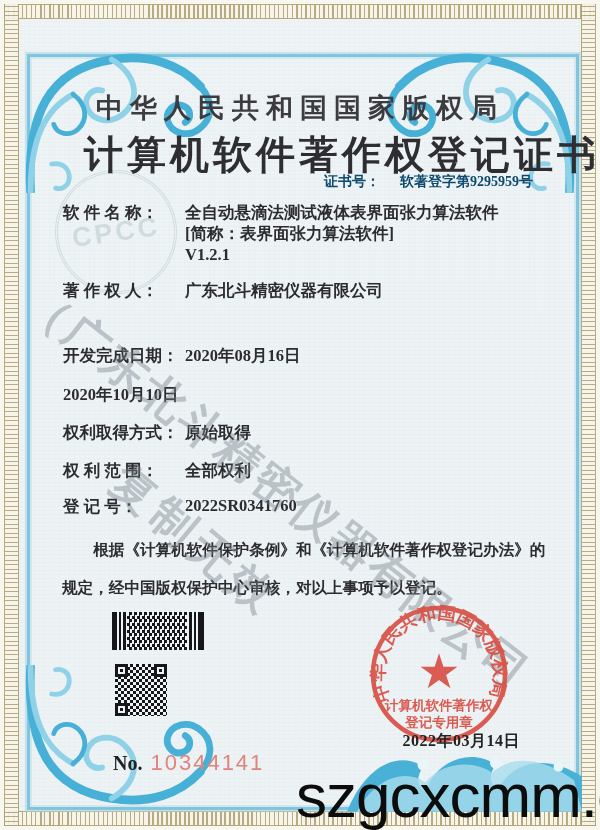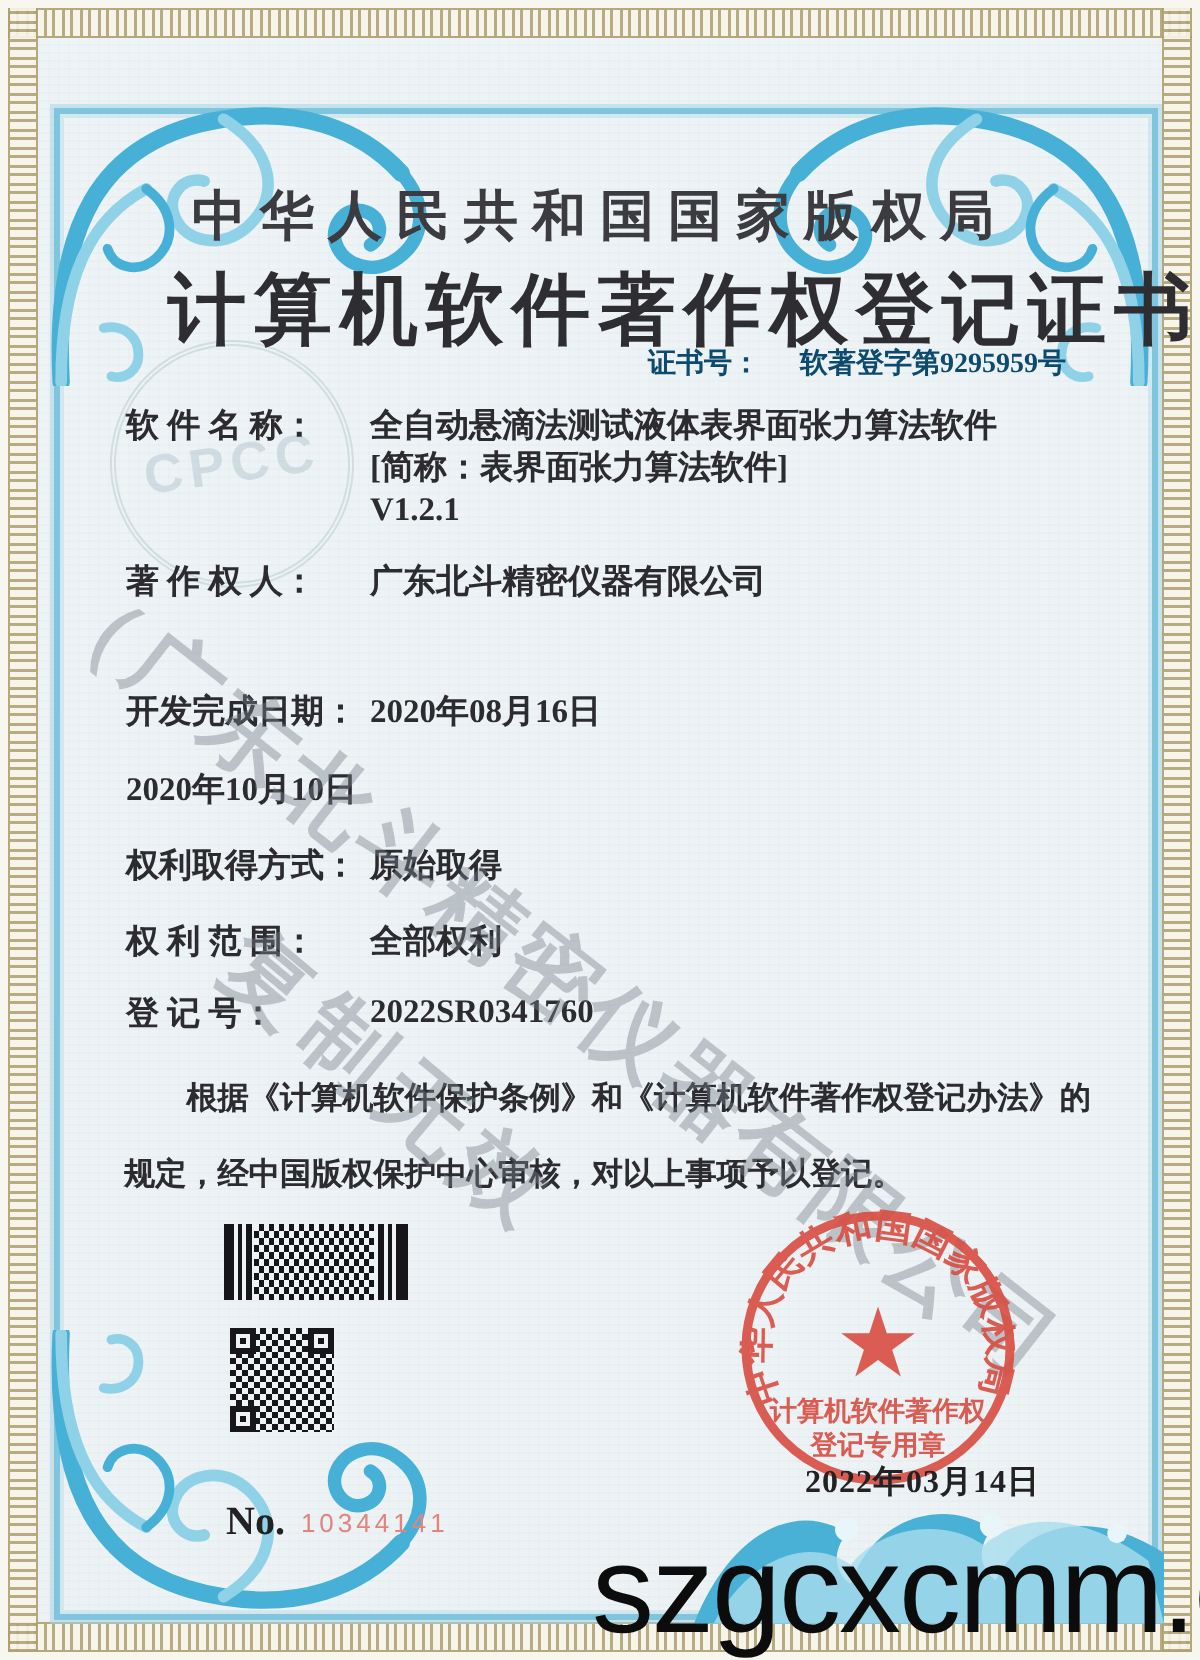--- a/index.html
+++ b/index.html
@@ -71,21 +71,21 @@
     background:linear-gradient(90deg,#eef3f5 0 1px,#15151a 1px 4px,#eef3f5 4px 6px,#15151a 6px 8px,#eef3f5 8px 10px,#15151a 10px 16px);}
   .qr{position:absolute;left:115px;top:664px;width:52px;height:52px;z-index:4;
     background:repeating-conic-gradient(#16161b 0% 25%,#eef3f5 0% 50%);background-size:6px 6px;}
   .qr .finder{position:absolute;width:13px;height:13px;border:3px solid #16161b;background:#eef3f5;box-sizing:border-box;}
   .qr .finder::after{content:"";position:absolute;left:2px;top:2px;width:3px;height:3px;background:#16161b;}
   .qr .f1{left:0;top:0}.qr .f2{right:0;top:0}.qr .f3{left:0;bottom:0}
   
   .serial{position:absolute;left:113px;top:750px;z-index:4;display:flex;align-items:center;gap:8px;}
   .serial .pfx{font-size:20px;color:#222;font-weight:bold;}
   .serial .num{font-family:"Liberation Sans","DejaVu Sans",sans-serif;
-    font-size:13px;color:#e2837c;letter-spacing:2px;}
+    font-size:22px;color:#e2837c;letter-spacing:2px;}
   
   .seal{position:absolute;left:364px;top:599px;width:150px;height:150px;z-index:6;opacity:.9;}
   .seal-date{position:absolute;left:360px;top:731px;width:160px;text-align:right;z-index:7;
     font-size:16px;font-weight:bold;color:#222;letter-spacing:.5px;}
   
   .url-overlay{position:absolute;left:296px;top:760px;z-index:9;
     font-family:"Liberation Sans","DejaVu Sans",sans-serif;
     font-size:62px;color:#0c0c0c;white-space:nowrap;letter-spacing:-1px;}
 </style>
 </head>

